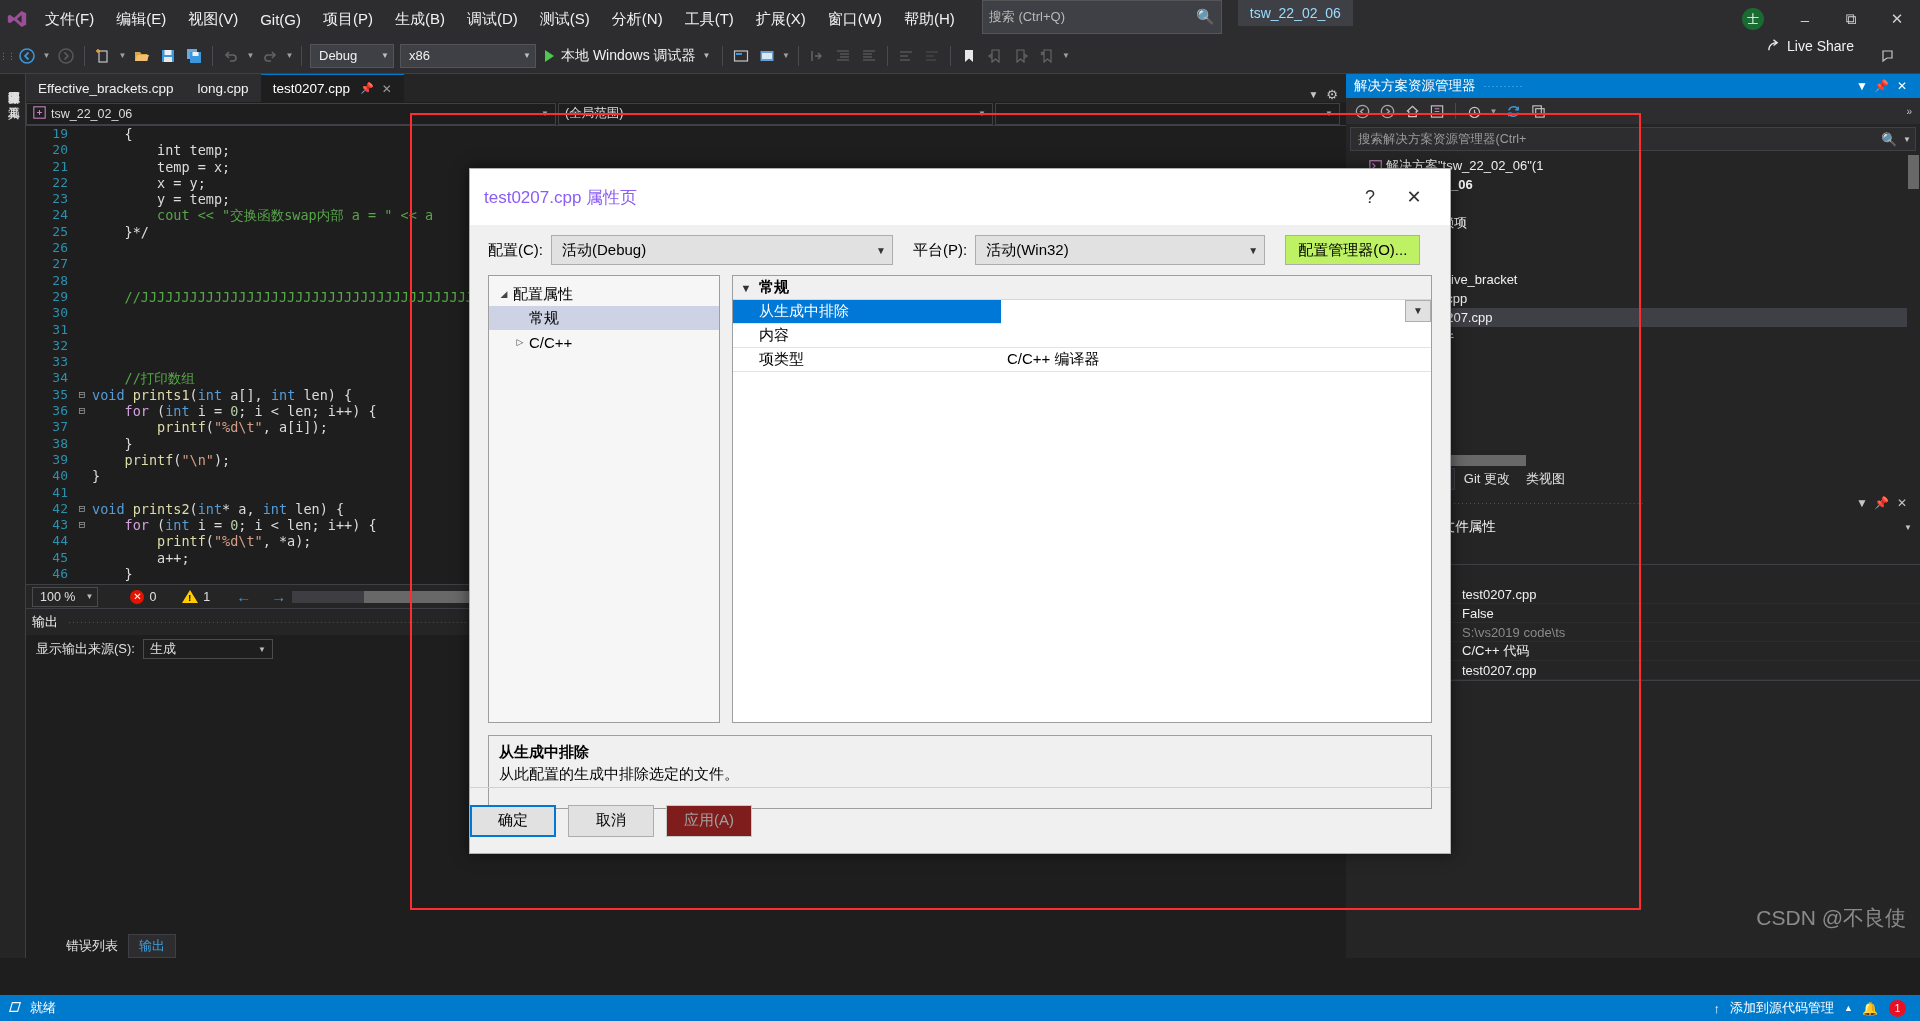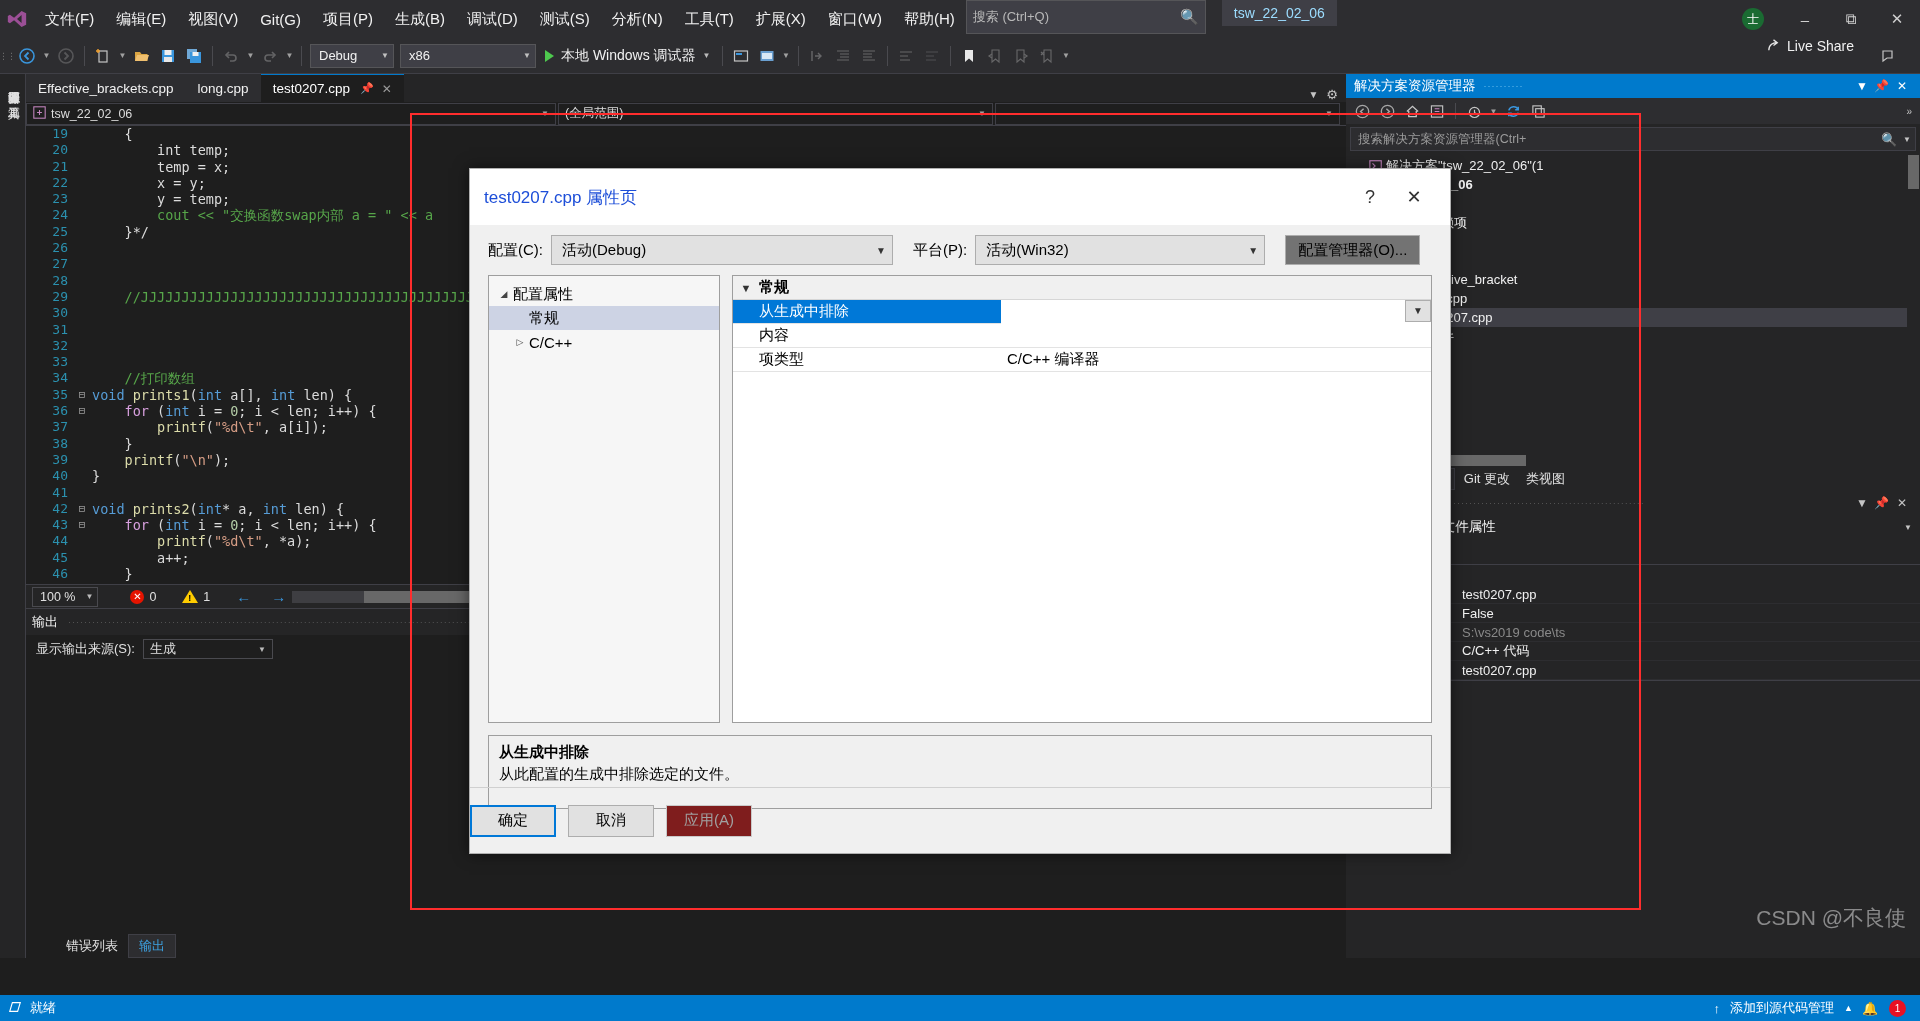--- a/index.html
+++ b/index.html
@@ -17,21 +17,21 @@
     position:absolute;left:0;top:0;width:1920px;height:38px;
     background:#2d2d30;display:flex;align-items:flex-start;
   }
   .vs-logo{width:34px;height:38px;display:flex;align-items:center;justify-content:center;}
   .vs-logo svg{width:20px;height:20px;}
   .menu-item{
     padding:0 11px;height:38px;display:flex;align-items:center;
     font-size:15px;color:#f1f1f1;white-space:nowrap;cursor:default;
   }
   .searchbox{
-    width:240px;height:16px;background:#3f3f46;
+    margin-left:16px;width:240px;height:16px;background:#3f3f46;
     border:1px solid #555558;display:flex;align-items:center;
     padding:16px 6px;position:relative;
   }
   .searchbox .ph{font-size:13px;color:#b9b9b9;flex:1;}
   .searchbox .mag{color:#d0d0d0;font-size:15px;}
   .proj-chip{
     margin-left:16px;height:26px;background:#3f3f46;display:flex;align-items:center;
     padding:0 12px;font-size:14px;color:#9cdcfe;
   }
   .winctrl{position:absolute;right:0;top:0;height:38px;display:flex;align-items:center;}
@@ -202,30 +202,30 @@
 
   
   .redrect{position:absolute;left:410px;top:113px;width:1231px;height:797px;border:2px solid #ff2d2d;pointer-events:none;z-index:40;}
 
   
   .dlg-shadow{position:absolute;left:469px;top:168px;width:982px;height:686px;
     box-shadow:0 0 14px rgba(0,0,0,.55);z-index:50;}
   .dlg{position:absolute;left:469px;top:168px;width:982px;height:686px;background:#f0f0f0;
     border:1px solid #b0b0b0;z-index:51;color:#000;font-size:15px;}
   .dlg-head{height:56px;background:#fff;display:flex;align-items:center;padding:0 14px;}
-  .dlg-head .t{font-size:17px;color:#1d4ed8;flex:1;}
+  .dlg-head .t{font-size:17px;color:#8b5cf6;flex:1;}
   .dlg-hb{width:44px;height:34px;display:flex;align-items:center;justify-content:center;font-size:18px;color:#333;}
   .dlg-body{padding:0 18px;}
   .cfgrow{display:flex;align-items:center;height:50px;gap:8px;}
   .cfglbl{font-size:15px;white-space:nowrap;}
   .dsel{height:30px;background:#e1e1e1;border:1px solid #adadad;display:flex;align-items:center;
     padding:0 6px 0 10px;font-size:15px;}
   .dsel .v{flex:1;white-space:nowrap;}
   .dsel .a{font-size:10px;color:#333;padding-left:10px;}
-  .dbtn{height:30px;border:1px solid #adadad;background:#737373;display:flex;align-items:center;
+  .dbtn{height:30px;border:1px solid #adadad;background:#bef264;display:flex;align-items:center;
     justify-content:center;padding:0 12px;font-size:15px;white-space:nowrap;}
   .panes{display:flex;gap:12px;height:448px;}
   .lpane{width:232px;background:#f6f6f6;border:1px solid #9e9e9e;padding-top:6px;}
   .ltr{height:24px;display:flex;align-items:center;font-size:15px;padding-left:6px;}
   .ltr.sel{background:#cdd3e4;}
   .ltr .ar{width:18px;text-align:center;font-size:9px;color:#444;}
   .rpane{flex:1;background:#fff;border:1px solid #9e9e9e;}
   .grp{height:24px;display:flex;align-items:center;background:#f0f0f0;border-bottom:1px solid #d6d6d6;
     font-weight:bold;font-size:15px;}
   .grp .ar{width:26px;text-align:center;font-size:11px;font-weight:normal;color:#333;}

